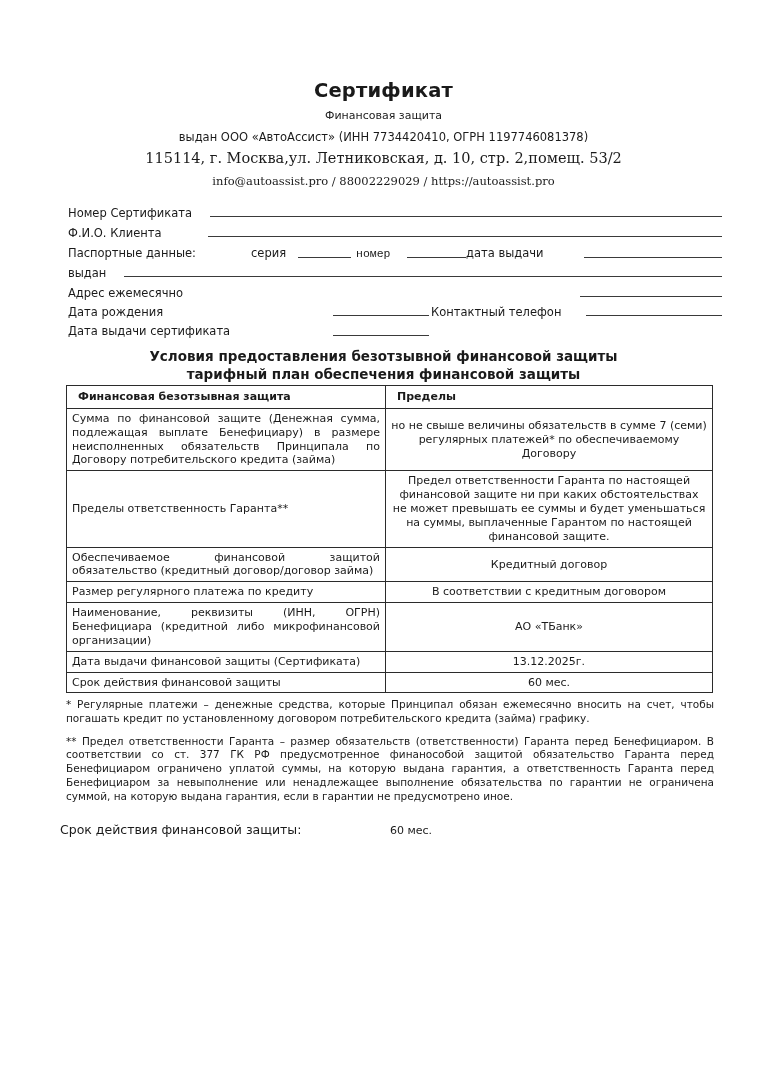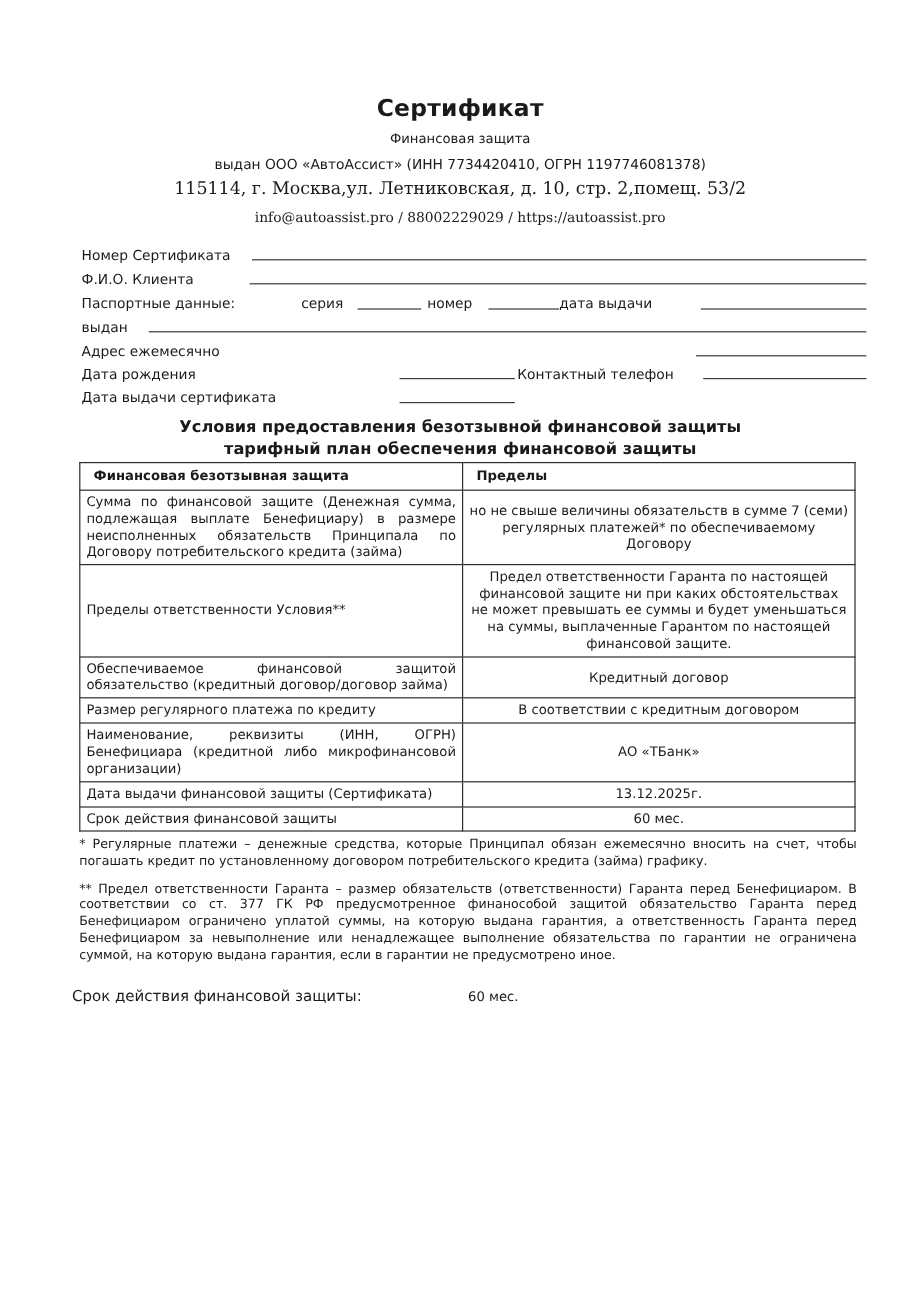--- a/index.html
+++ b/index.html
@@ -184,21 +184,21 @@
 
     <div class="frow" style="left:68px; top:6px;">Номер Сертификата</div>
     <div class="fline" style="left:210px; top:14px; width:512px;"></div>
 
     <div class="frow" style="left:68px; top:26px;">Ф.И.О. Клиента</div>
     <div class="fline" style="left:208px; top:34px; width:514px;"></div>
 
     <div class="frow" style="left:68px; top:46px;text-align:right;">Паспортные данные:</div>
     <div class="frow" style="left:251px; top:46px;">серия</div>
     <div class="fline" style="left:298px; top:55px; width:53px;"></div>
-    <div class="frow" style="left:356px; top:46px;">номер</div>
+    <div class="frow" style="left:356px; top:46px;font-family:Liberation Mono, monospace;">номер</div>
     <div class="fline" style="left:407px; top:55px; width:59px;"></div>
     <div class="frow" style="left:466px; top:46px;">дата выдачи</div>
     <div class="fline" style="left:584px; top:55px; width:138px;"></div>
 
     <div class="frow" style="left:68px; top:66px;">выдан</div>
     <div class="fline" style="left:124px; top:74px; width:598px;"></div>
 
     <div class="frow" style="left:68px; top:86px;">Адрес ежемесячно</div>
     <div class="fline" style="left:580px; top:94px; width:142px;"></div>
 
@@ -227,21 +227,21 @@
           <th>Финансовая безотзывная защита</th>
           <th class="c-right">Пределы</th>
         </tr>
       </thead>
       <tbody>
         <tr>
           <td class="c-left">Сумма по финансовой защите (Денежная сумма, подлежащая выплате Бенефициару) в размере неисполненных обязательств Принципала по Договору потребительского кредита (займа)</td>
           <td class="c-right-val">но не свыше величины обязательств в сумме 7 (семи) регулярных платежей* по обеспечиваемому Договору</td>
         </tr>
         <tr>
-          <td class="c-left">Пределы ответственности Условия**</td>
+          <td class="c-left">Пределы ответственность Гаранта**</td>
           <td class="c-right-val">Предел ответственности Гаранта по настоящей финансовой защите ни при каких обстоятельствах не может превышать ее суммы и будет уменьшаться на суммы, выплаченные Гарантом по настоящей финансовой защите.</td>
         </tr>
         <tr>
           <td class="c-left">Обеспечиваемое финансовой защитой обязательство (кредитный договор/договор займа)</td>
           <td class="c-right-val">Кредитный договор</td>
         </tr>
         <tr>
           <td class="c-left">Размер регулярного платежа по кредиту</td>
           <td class="c-right-val">В соответствии с кредитным договором</td>
         </tr>

